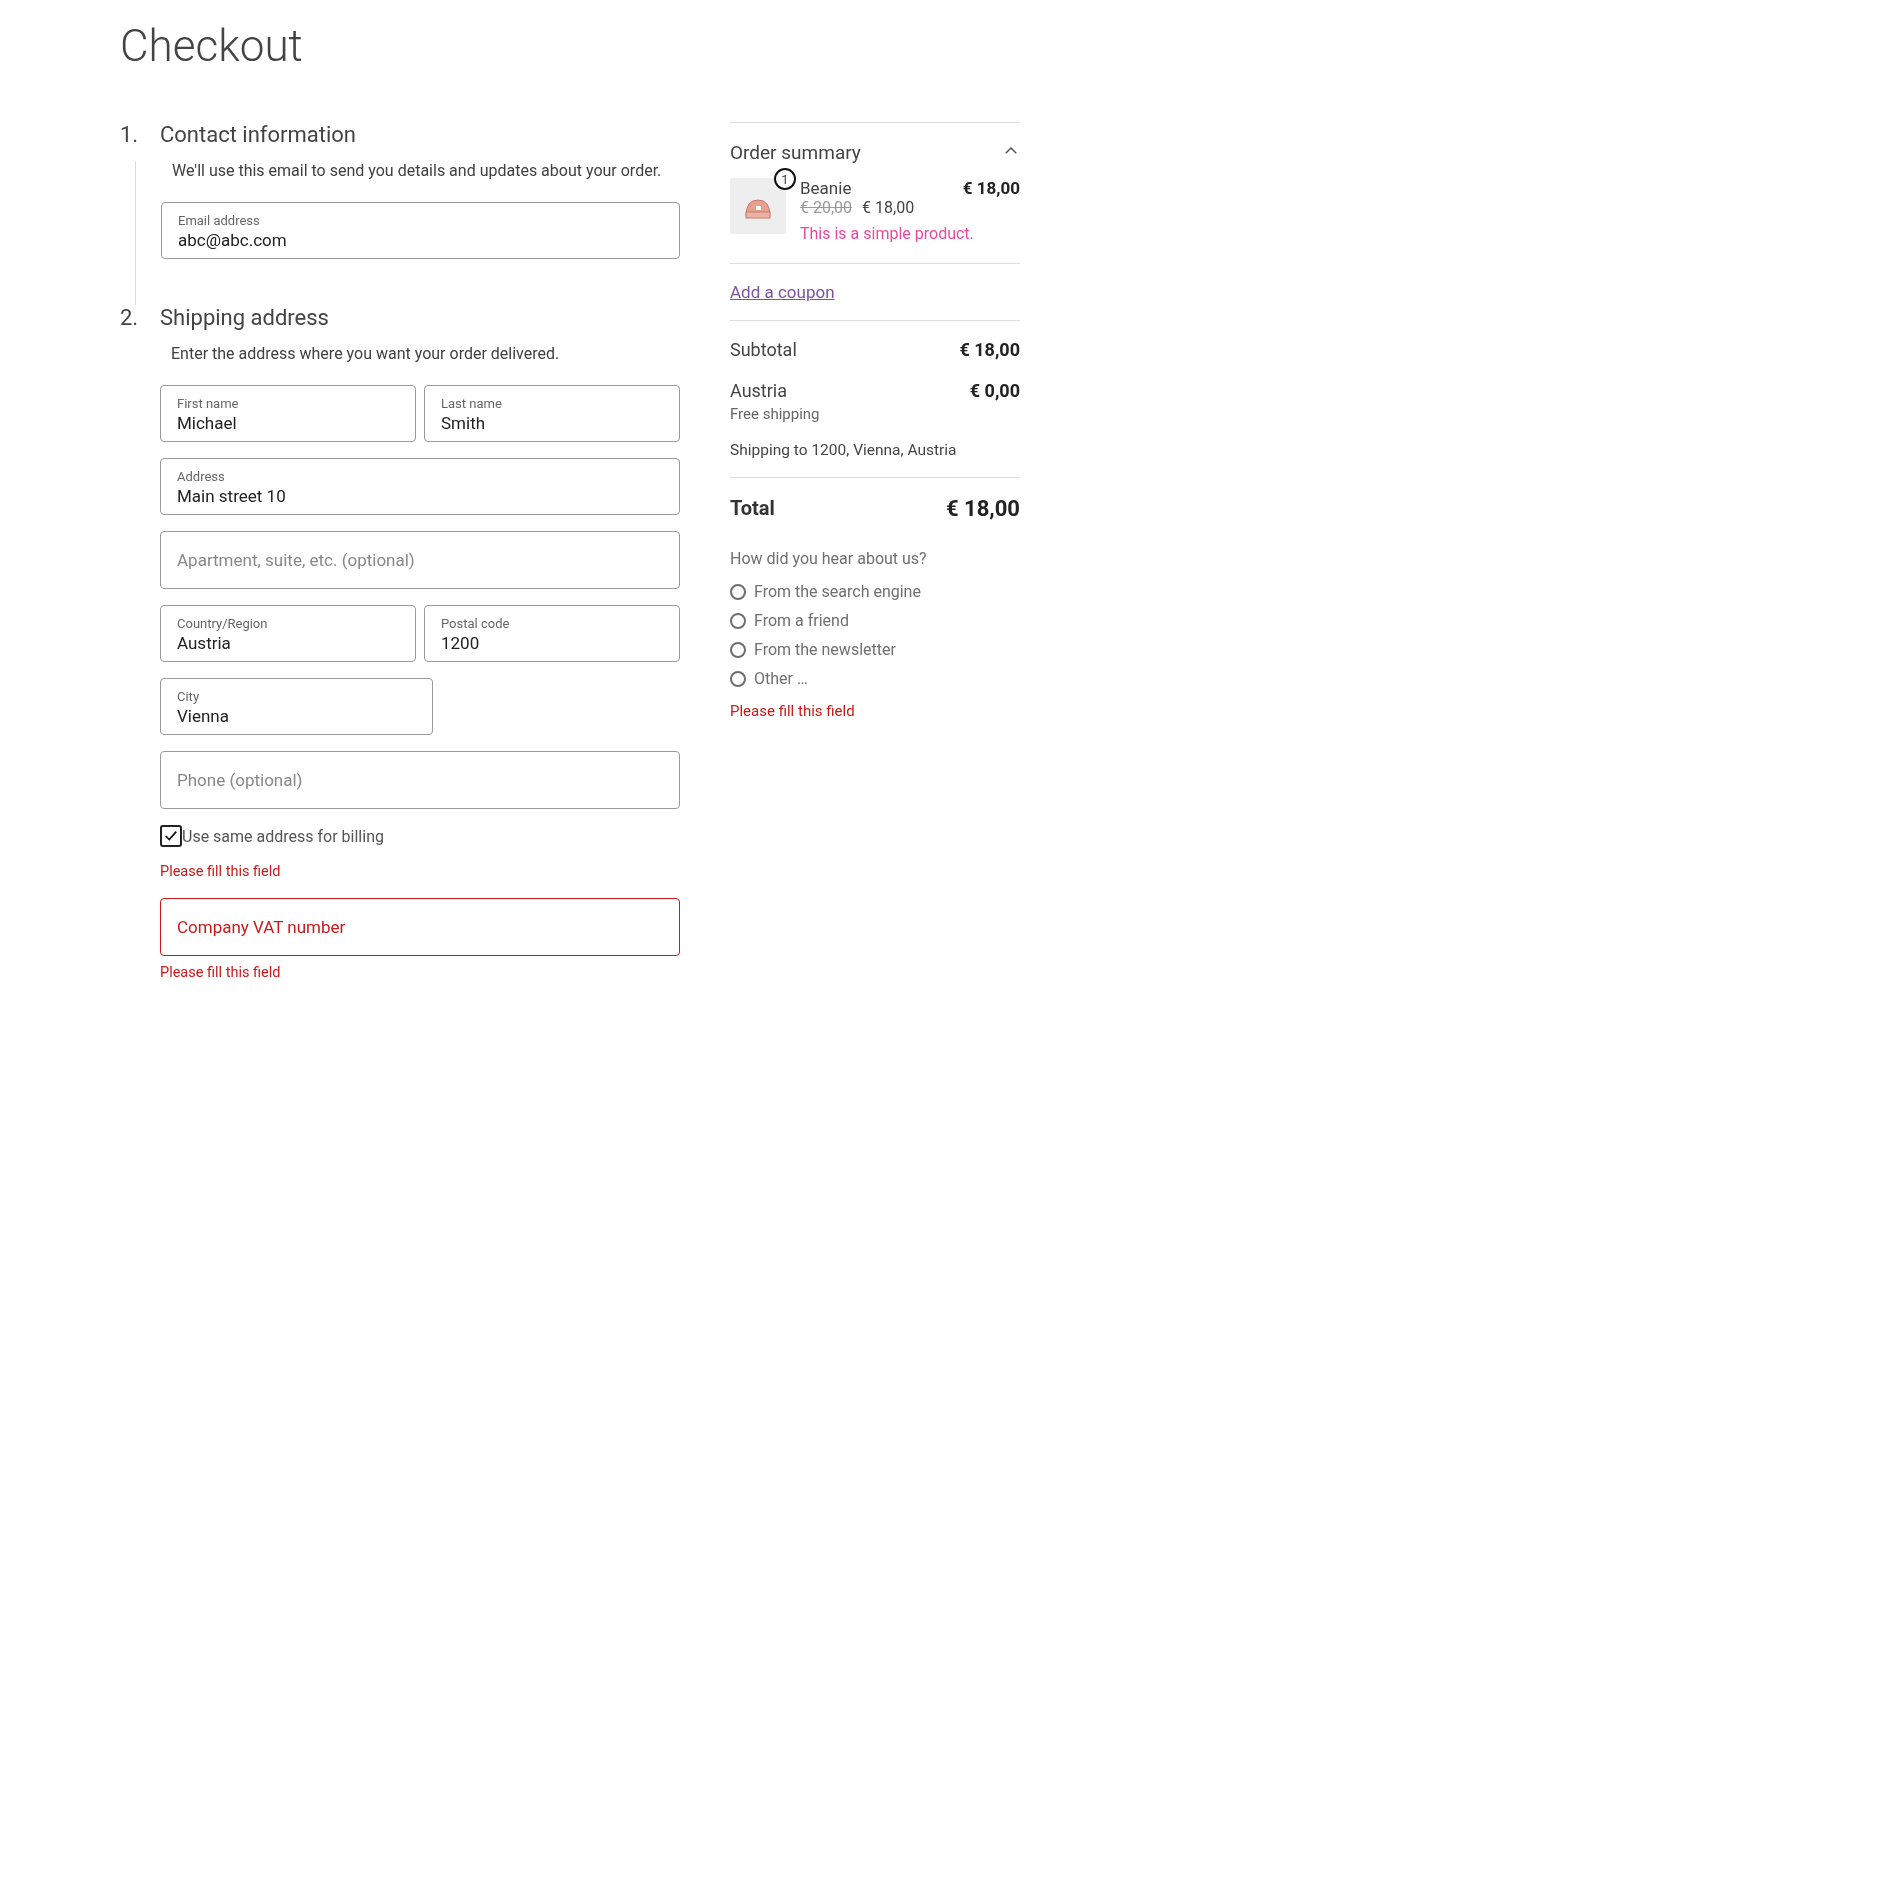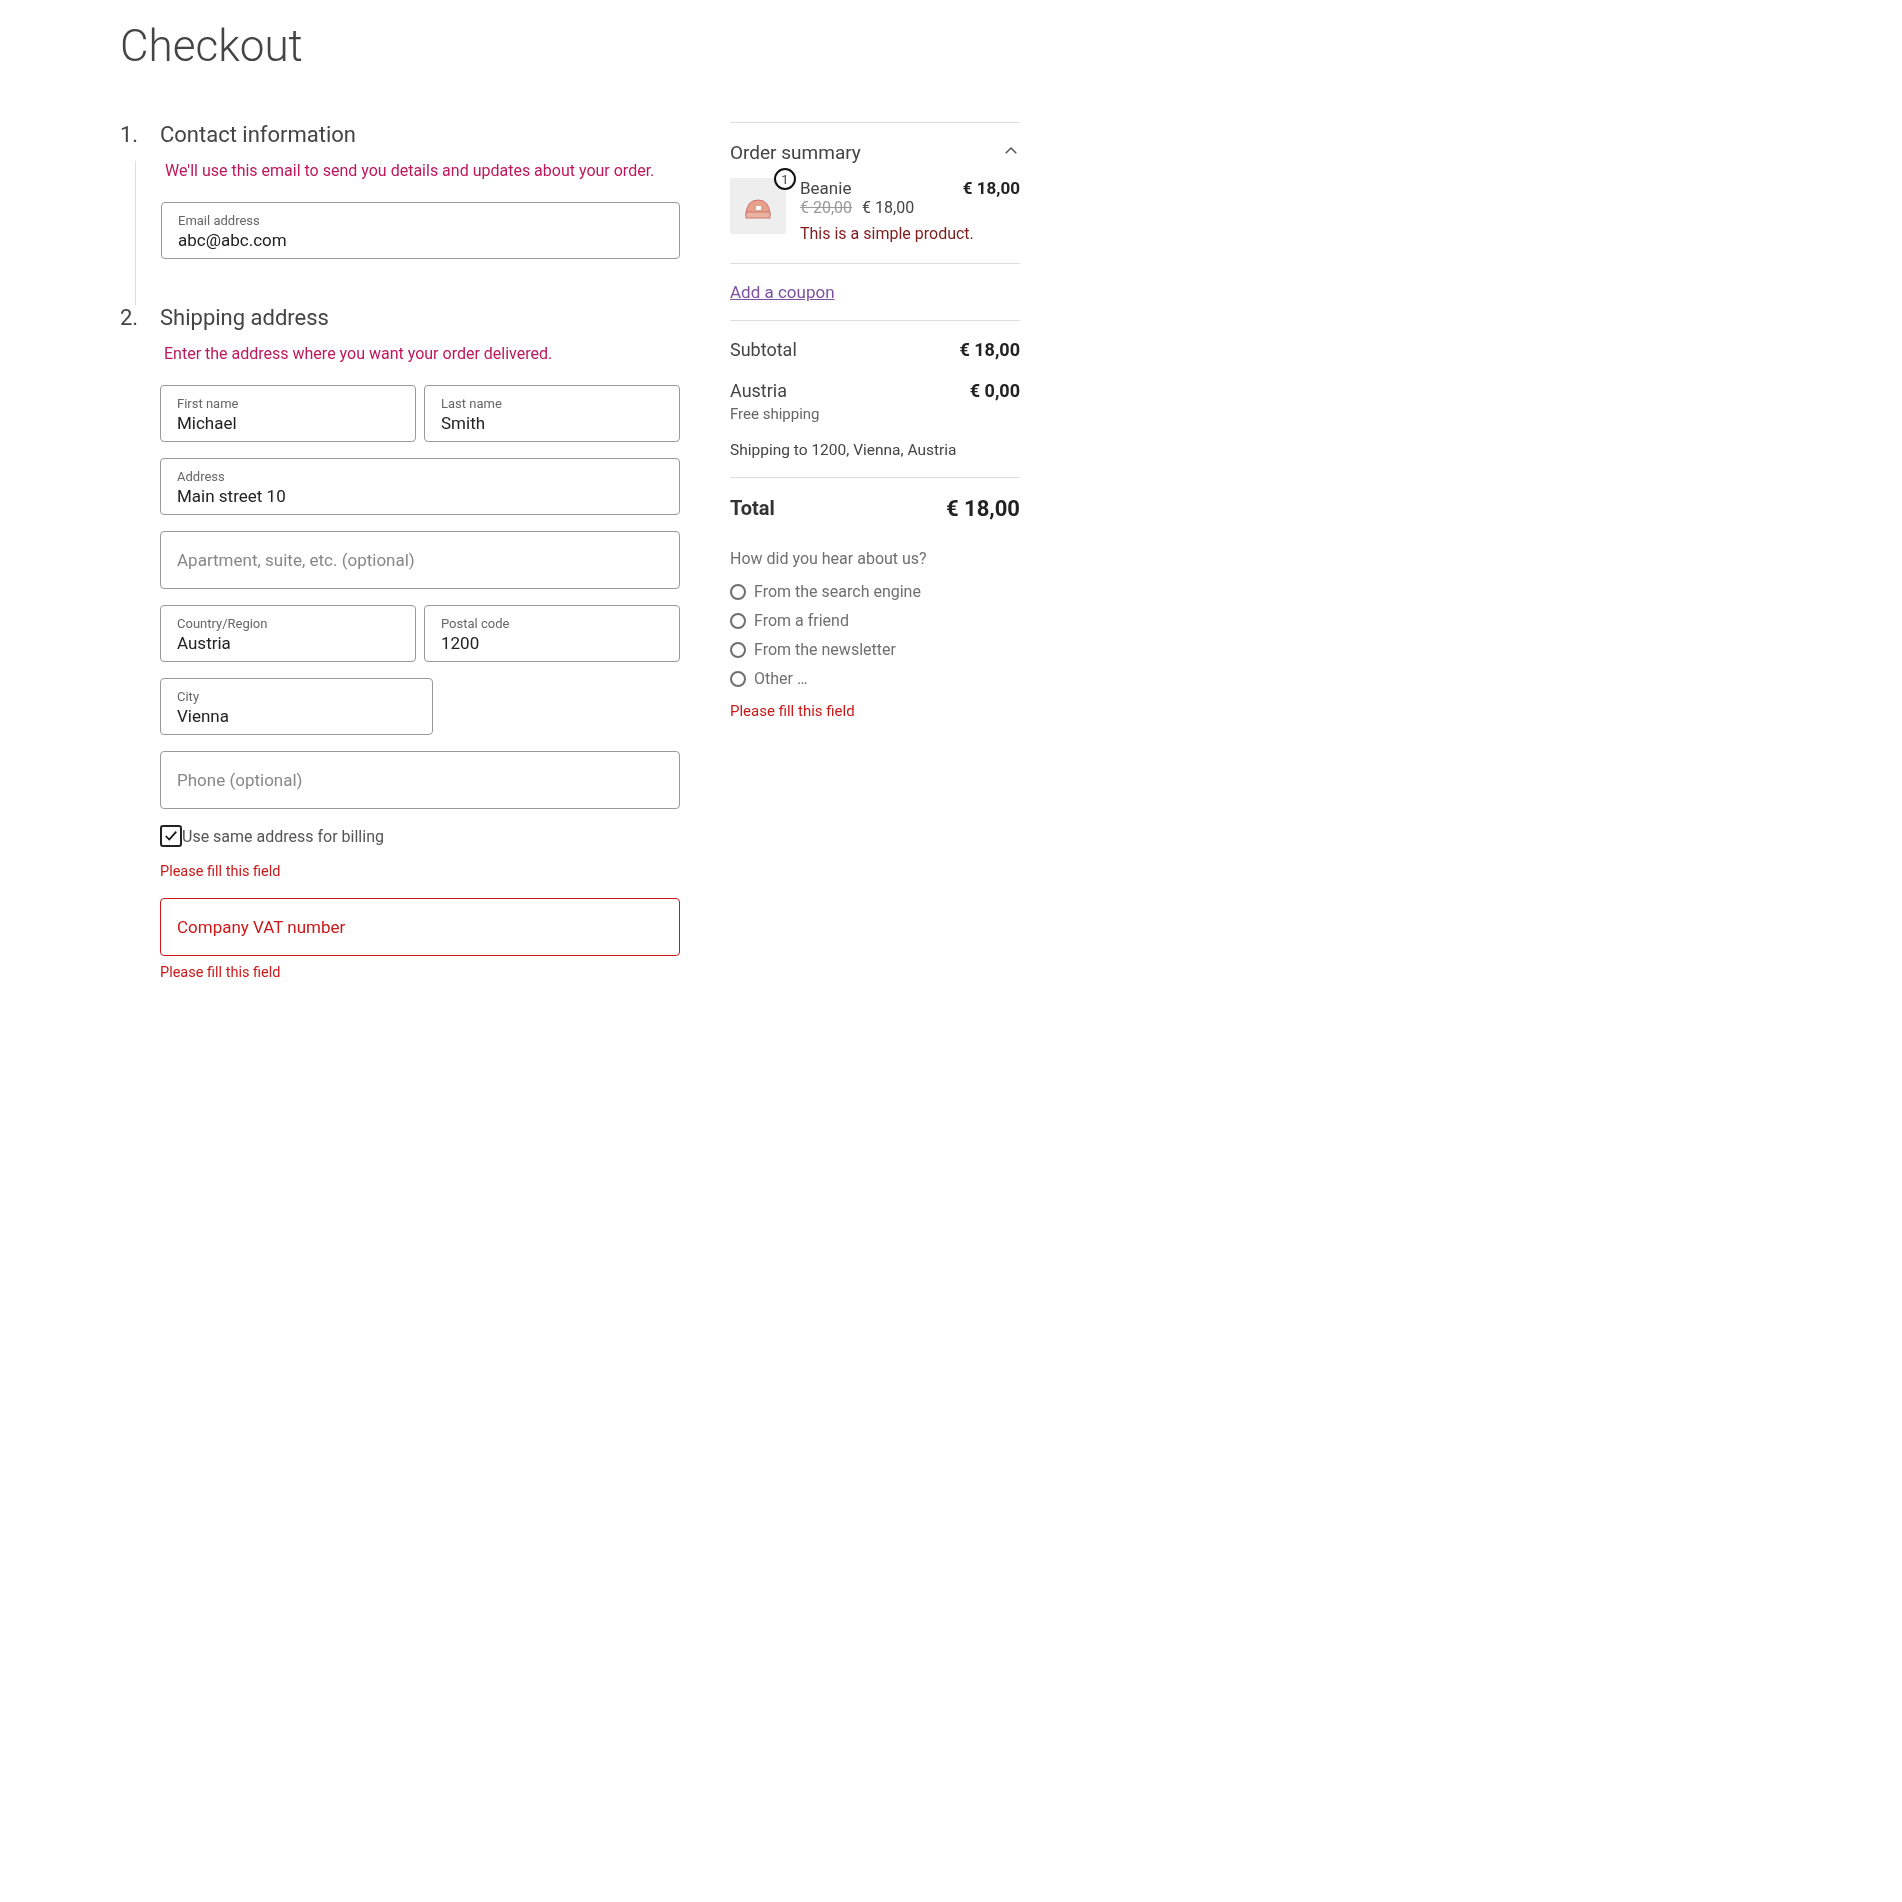--- a/index.html
+++ b/index.html
@@ -6,21 +6,21 @@
 body { font-family: -apple-system, BlinkMacSystemFont, "Segoe UI", Roboto, "Helvetica Neue", Arial, sans-serif; color: #333; background: #fff; padding: 0 120px 60px 120px; }
 .page-title { font-size: 44px; font-weight: 300; color: #444; margin: 20px 0 50px 0; }
 .layout { display: flex; gap: 50px; }
 .left { flex: 1; max-width: 560px; }
 .right { width: 290px; }
 
 .section { display: flex; align-items: flex-start; margin-bottom: 10px; }
 .section-num { width: 40px; font-size: 22px; color: #444; font-weight:400; }
 .section-title { font-size: 22px; color: #444; font-weight: 400; }
 .section-body { margin-left: 15px; padding-left: 25px; border-left: 1px solid #ddd; padding-bottom: 30px; }
-.section-desc { font-size: 16px; color: #be185d; margin: 14px 0 22px 4px; }
+.section-desc { font-size: 16px; color: #404040; margin: 14px 0 22px 11px; }
 
 .field { position: relative; border: 1px solid #999; border-radius: 4px; padding: 10px 16px 8px 16px; margin-bottom: 16px; background:#fff; }
 .field-label { font-size: 13px; color: #666; display:block; margin-bottom: 2px; }
 .field-value { font-size: 17px; color: #222; border: none; outline: none; width: 100%; background: transparent; font-family: inherit; }
 .field.placeholder-only { padding: 18px 16px; }
 .field.placeholder-only .ph { font-size: 17px; color: #888; }
 .field.error { border-color: #cc1818; }
 .field.error .ph { color: #cc1818; font-size:17px; }
 .err-msg { color: #cc1818; font-size: 14.5px; margin: -8px 0 18px 0; }
 
@@ -42,21 +42,21 @@
 .thumb-wrap { position:relative; width:56px; height:56px; }
 .thumb { width:56px; height:56px; background:#eee; border-radius:2px; display:flex; align-items:center; justify-content:center; }
 .thumb svg { width:40px; height:40px; }
 .qty-badge { position:absolute; top:-10px; right:-10px; width:22px; height:22px; border:2px solid #111; border-radius:50%; background:#fff; display:flex; align-items:center; justify-content:center; font-size:13px; color:#444; }
 .product-meta { flex:1; }
 .product-line1 { display:flex; justify-content:space-between; }
 .product-name { font-size:17px; color:#444; }
 .product-price { font-size:17px; color:#222; font-weight:700; }
 .price-orig { color:#999; text-decoration: line-through; font-size:16px; margin-right:6px; }
 .price-curr { color:#444; font-size:16px; }
-.product-desc { color:#7f1d1d; font-size:16px; margin-top:6px; line-height:1.4; }
+.product-desc { color:#ec4899; font-size:16px; margin-top:6px; line-height:1.4; }
 
 .sep { border-top:1px solid #ddd; }
 .coupon { padding: 18px 0; }
 .coupon a { color:#7c51a1; text-decoration: underline; font-size:17px; }
 
 .total-line { display:flex; justify-content:space-between; padding:18px 0 4px 0;gap:42px; }
 .total-label { font-size:18px; color:#444; }
 .total-val { font-size:18px; color:#222; font-weight:700; }
 .sub-note { font-size:15px; color:#666; padding-bottom:16px; }
 .ship-to { font-size:15.5px; color:#444; padding: 2px 0 18px 0; }

